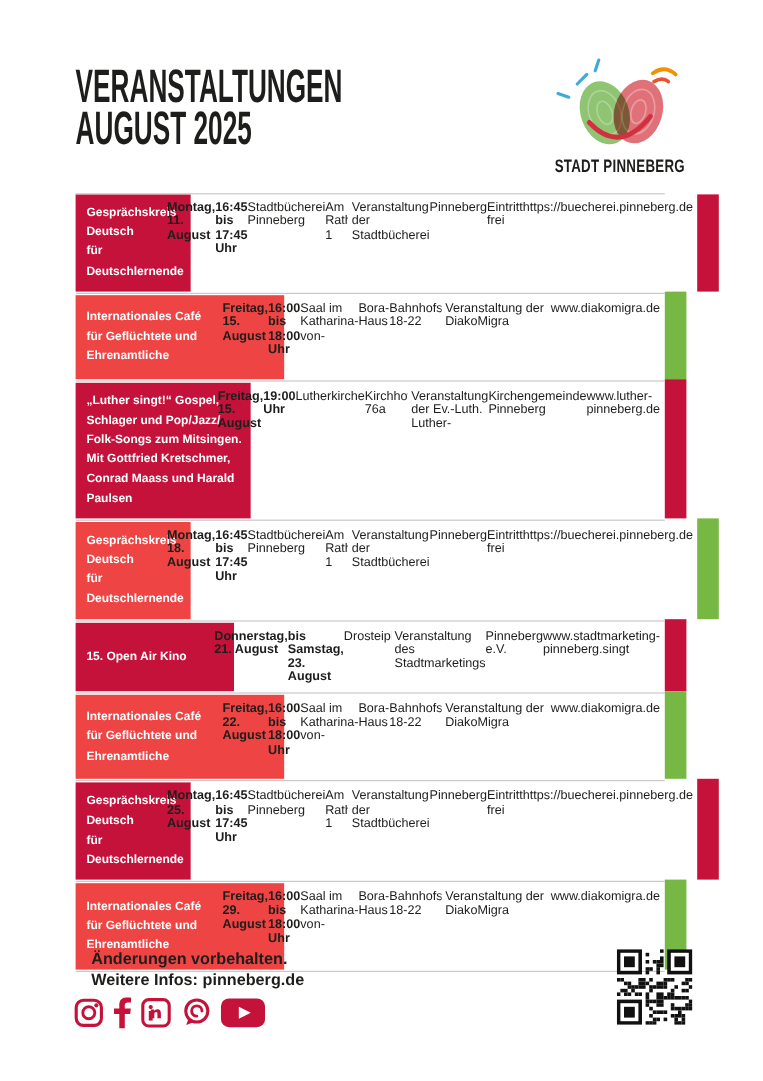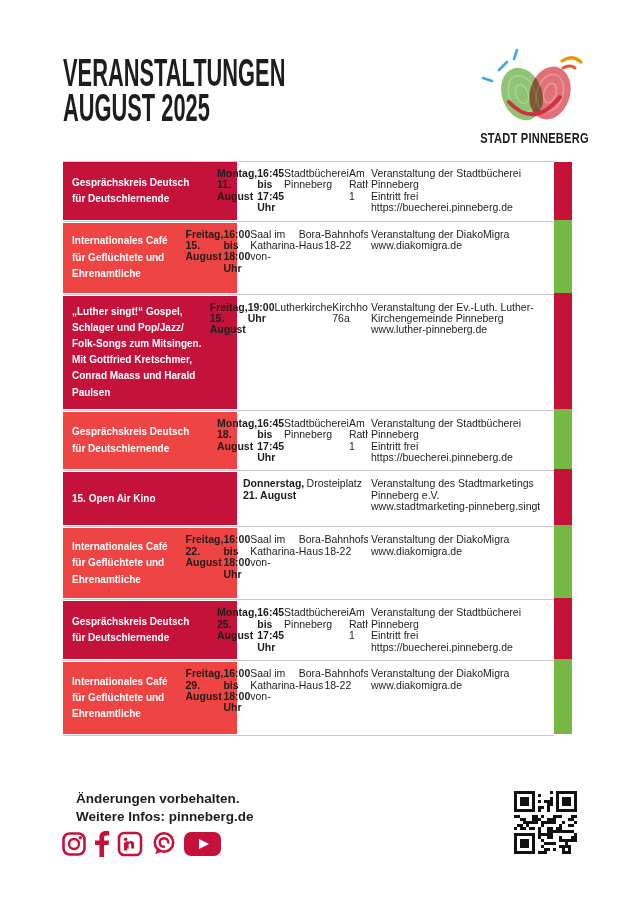--- a/index.html
+++ b/index.html
@@ -3,40 +3,40 @@
 <meta charset="utf-8">
 <style>
   html,body{margin:0;padding:0;background:#fff;}
   .page{position:relative;width:636px;height:901px;background:#ffffff;overflow:hidden;
         font-family:"Liberation Sans",sans-serif;color:#1d1d1b;}
 
   
   .header-title{position:absolute;left:63px;top:55px;font-weight:bold;
         font-size:39px;line-height:35px;letter-spacing:0px;color:#1d1d1b;
         transform:scaleX(0.56);transform-origin:left top;white-space:nowrap;}
-  .logo{position:absolute;left:462px;top:48px;width:140px;text-align:left;}
+  .logo{position:absolute;left:444px;top:48px;width:140px;text-align:left;}
   .logo-caption{margin-top:1px;font-weight:bold;font-size:15px;white-space:nowrap;
         transform:scaleX(0.74);transform-origin:center top;letter-spacing:0.3px;}
 
   
   .events-table{position:absolute;left:63px;top:162px;width:509px;}
   .row{display:flex;position:relative;margin-top:3px;}
   .row:first-child{margin-top:0;}
   .row::before{content:"";position:absolute;top:-2px;left:0;right:18px;height:1px;background:#c9c9c9;}
   .row:first-child::before{top:-1px;}
   .events-table::after{content:"";display:block;height:1px;background:#c9c9c9;margin-right:18px;margin-top:1px;}
   .cell-title{width:174px;box-sizing:border-box;padding:8px 6px 8px 9px;color:#fff;
         font-weight:bold;font-size:10px;line-height:16.2px;
         display:flex;flex-direction:column;justify-content:center;}
   .row.red  .cell-title{background:#c5123b;}
   .row.green .cell-title{background:#ef4444;}
   .cell-when{width:131px;box-sizing:border-box;padding:6px 6px 6px 6px;font-size:10.5px;line-height:11.4px;
         display:flex;flex-direction:row;justify-content:center;background:#fff;}
   .cell-org{flex:1;box-sizing:border-box;padding:6px 4px 6px 3px;font-size:10.5px;line-height:11.4px;
-        display:flex;flex-direction:column;background:#fff;}
+        display:flex;justify-content:center;background:#fff;}
   .cell-when .b{font-weight:bold;}
   .strip{width:18px;flex:0 0 18px;}
   .row.red .strip{background:#c5123b;}
   .row.green .strip{background:#76b843;}
   .row:not(:first-child) .strip{margin-top:-3px;}
 
   
   .footer-note{position:absolute;left:76px;top:790px;font-weight:bold;font-size:13.5px;line-height:18px;}
   .social{position:absolute;left:61px;top:830px;display:flex;gap:7px;align-items:center;}
   .social .icon{display:inline-flex;}
@@ -163,20 +163,21 @@
           <div>https://buecherei.pinneberg.de</div>
         </div>
       <div class="strip"></div>
     </div>
       <div class="row red" style="min-height: 53px;">
       <div class="cell-title">
           <div>15. Open Air Kino</div>
         </div>
       <div class="cell-when">
           <div class="b">Donnerstag, 21. August</div>
+          <div class="b">bis Samstag, 23. August</div>
           <div>Drosteiplatz</div>
         </div>
       <div class="cell-org">
           <div>Veranstaltung des Stadtmarketings</div>
           <div>Pinneberg e.V.</div>
           <div>www.stadtmarketing-pinneberg.singt</div>
         </div>
       <div class="strip"></div>
     </div>
       <div class="row green" style="min-height: 70px;">

